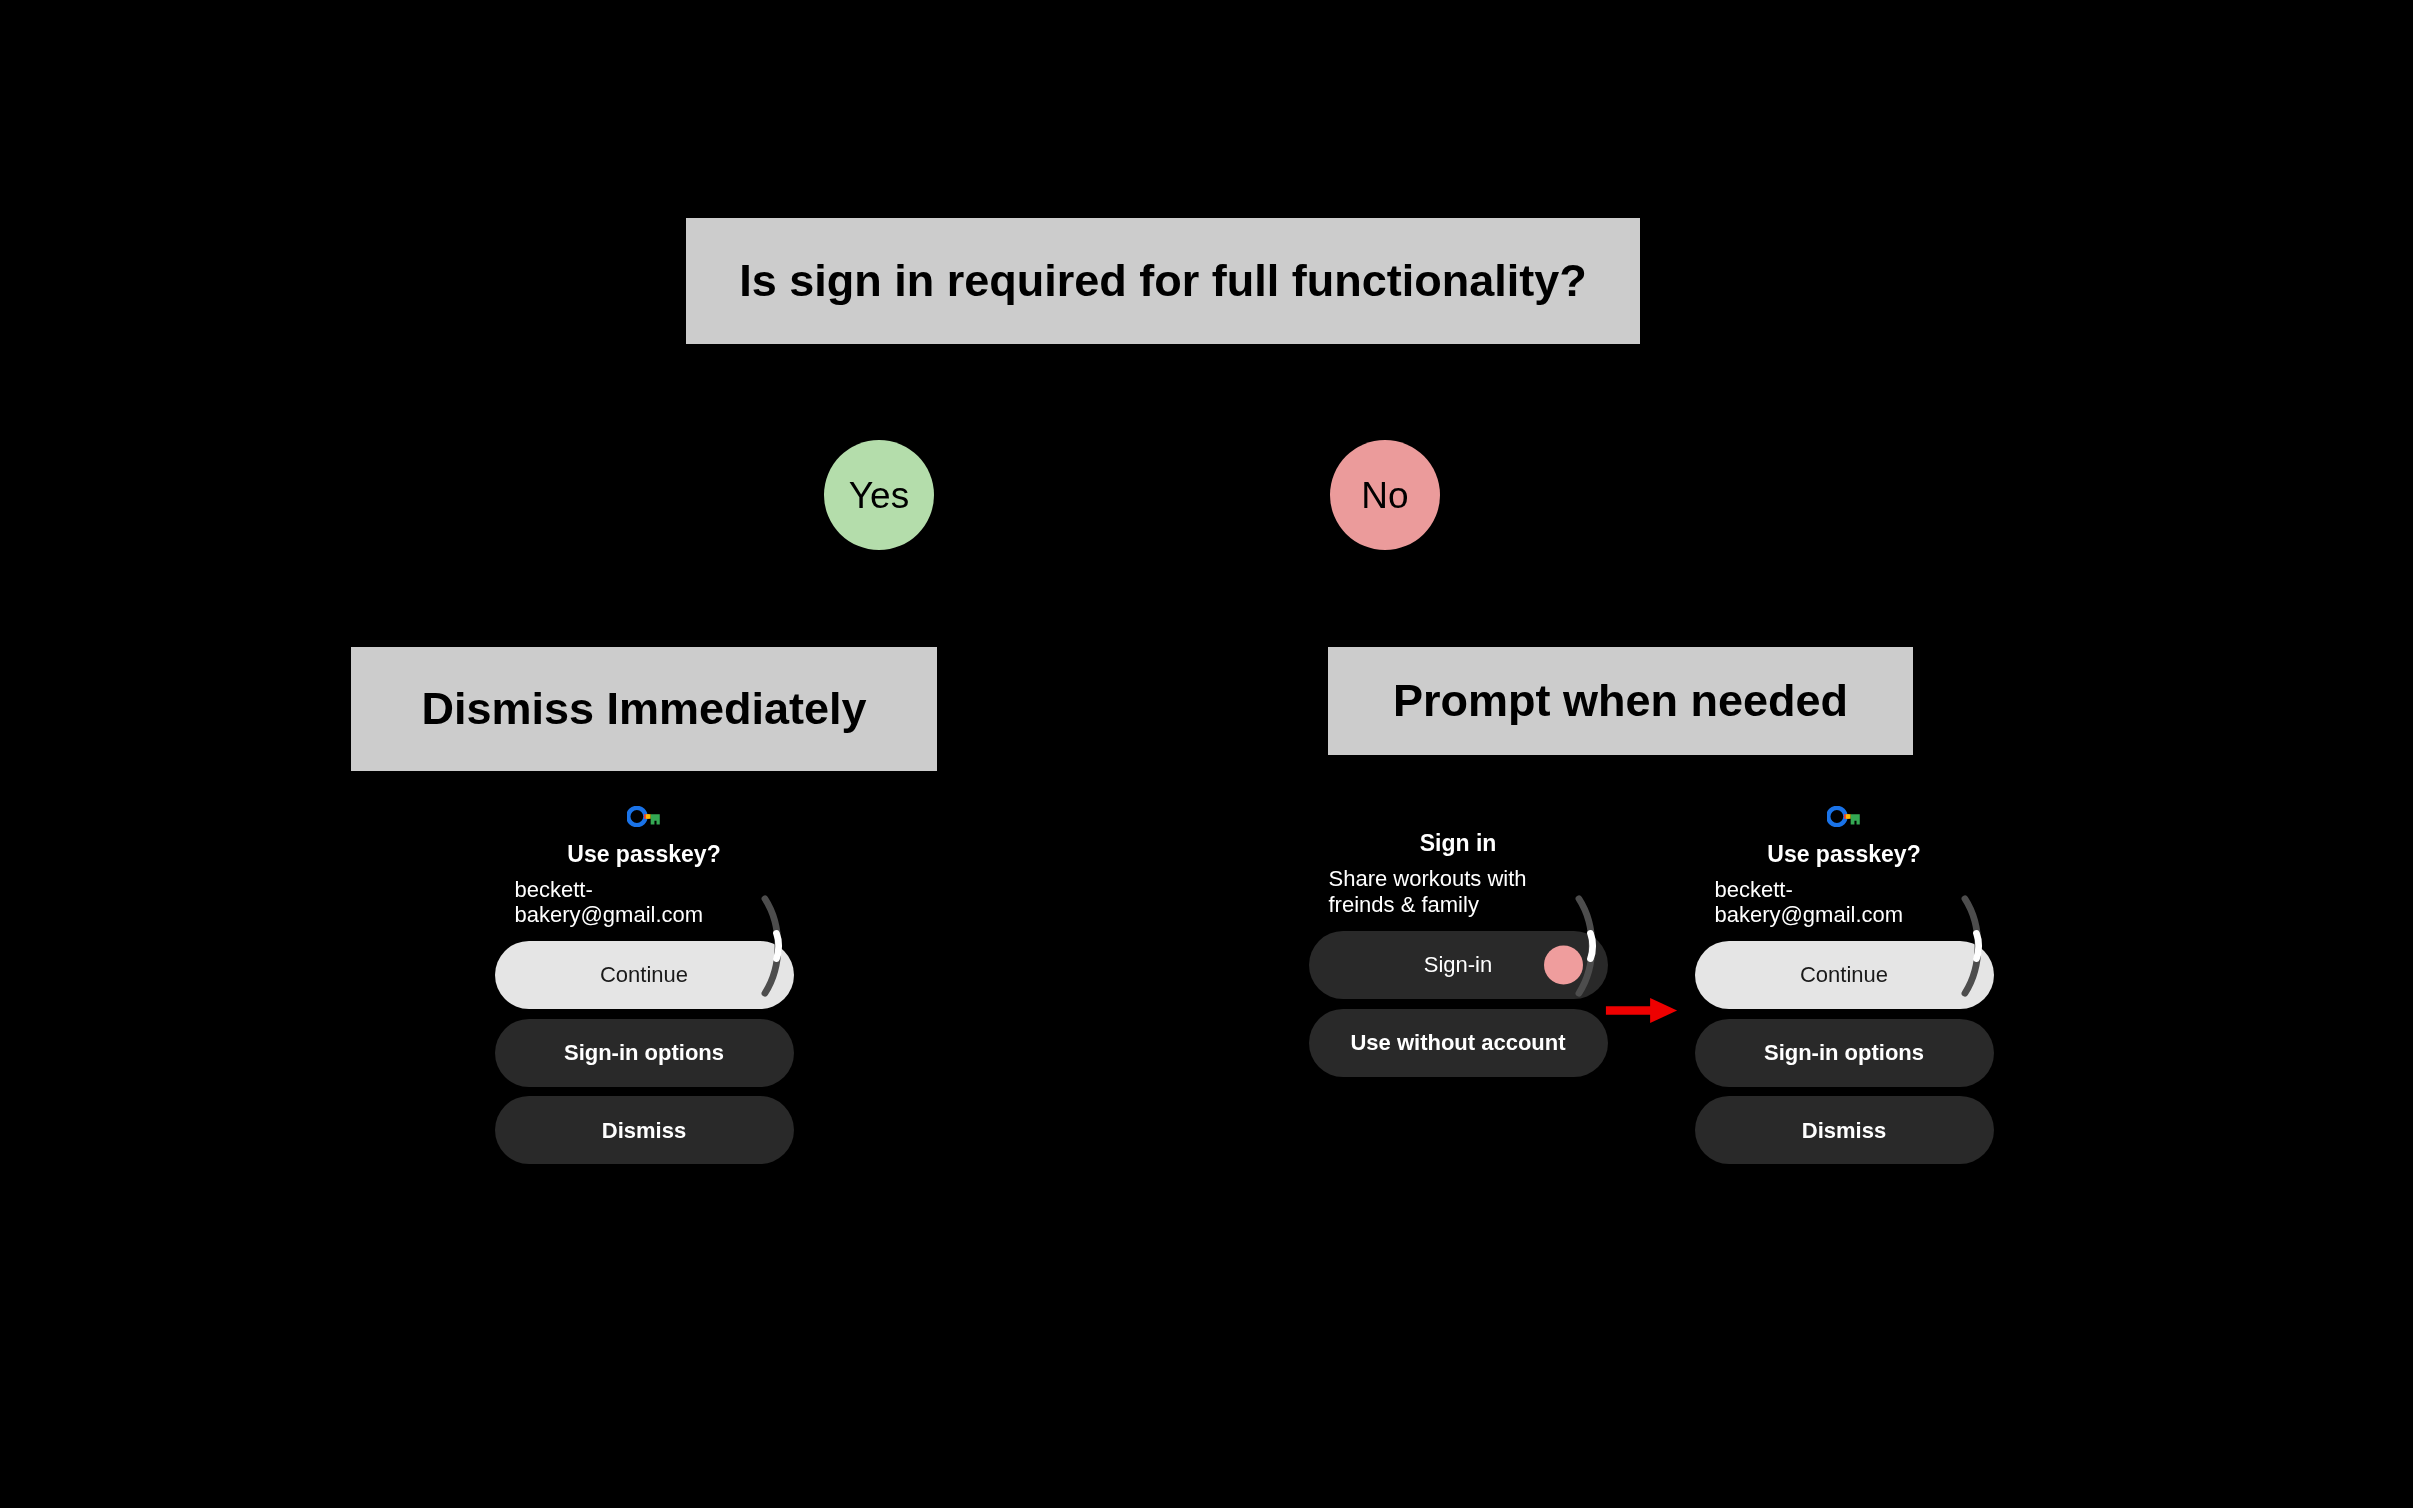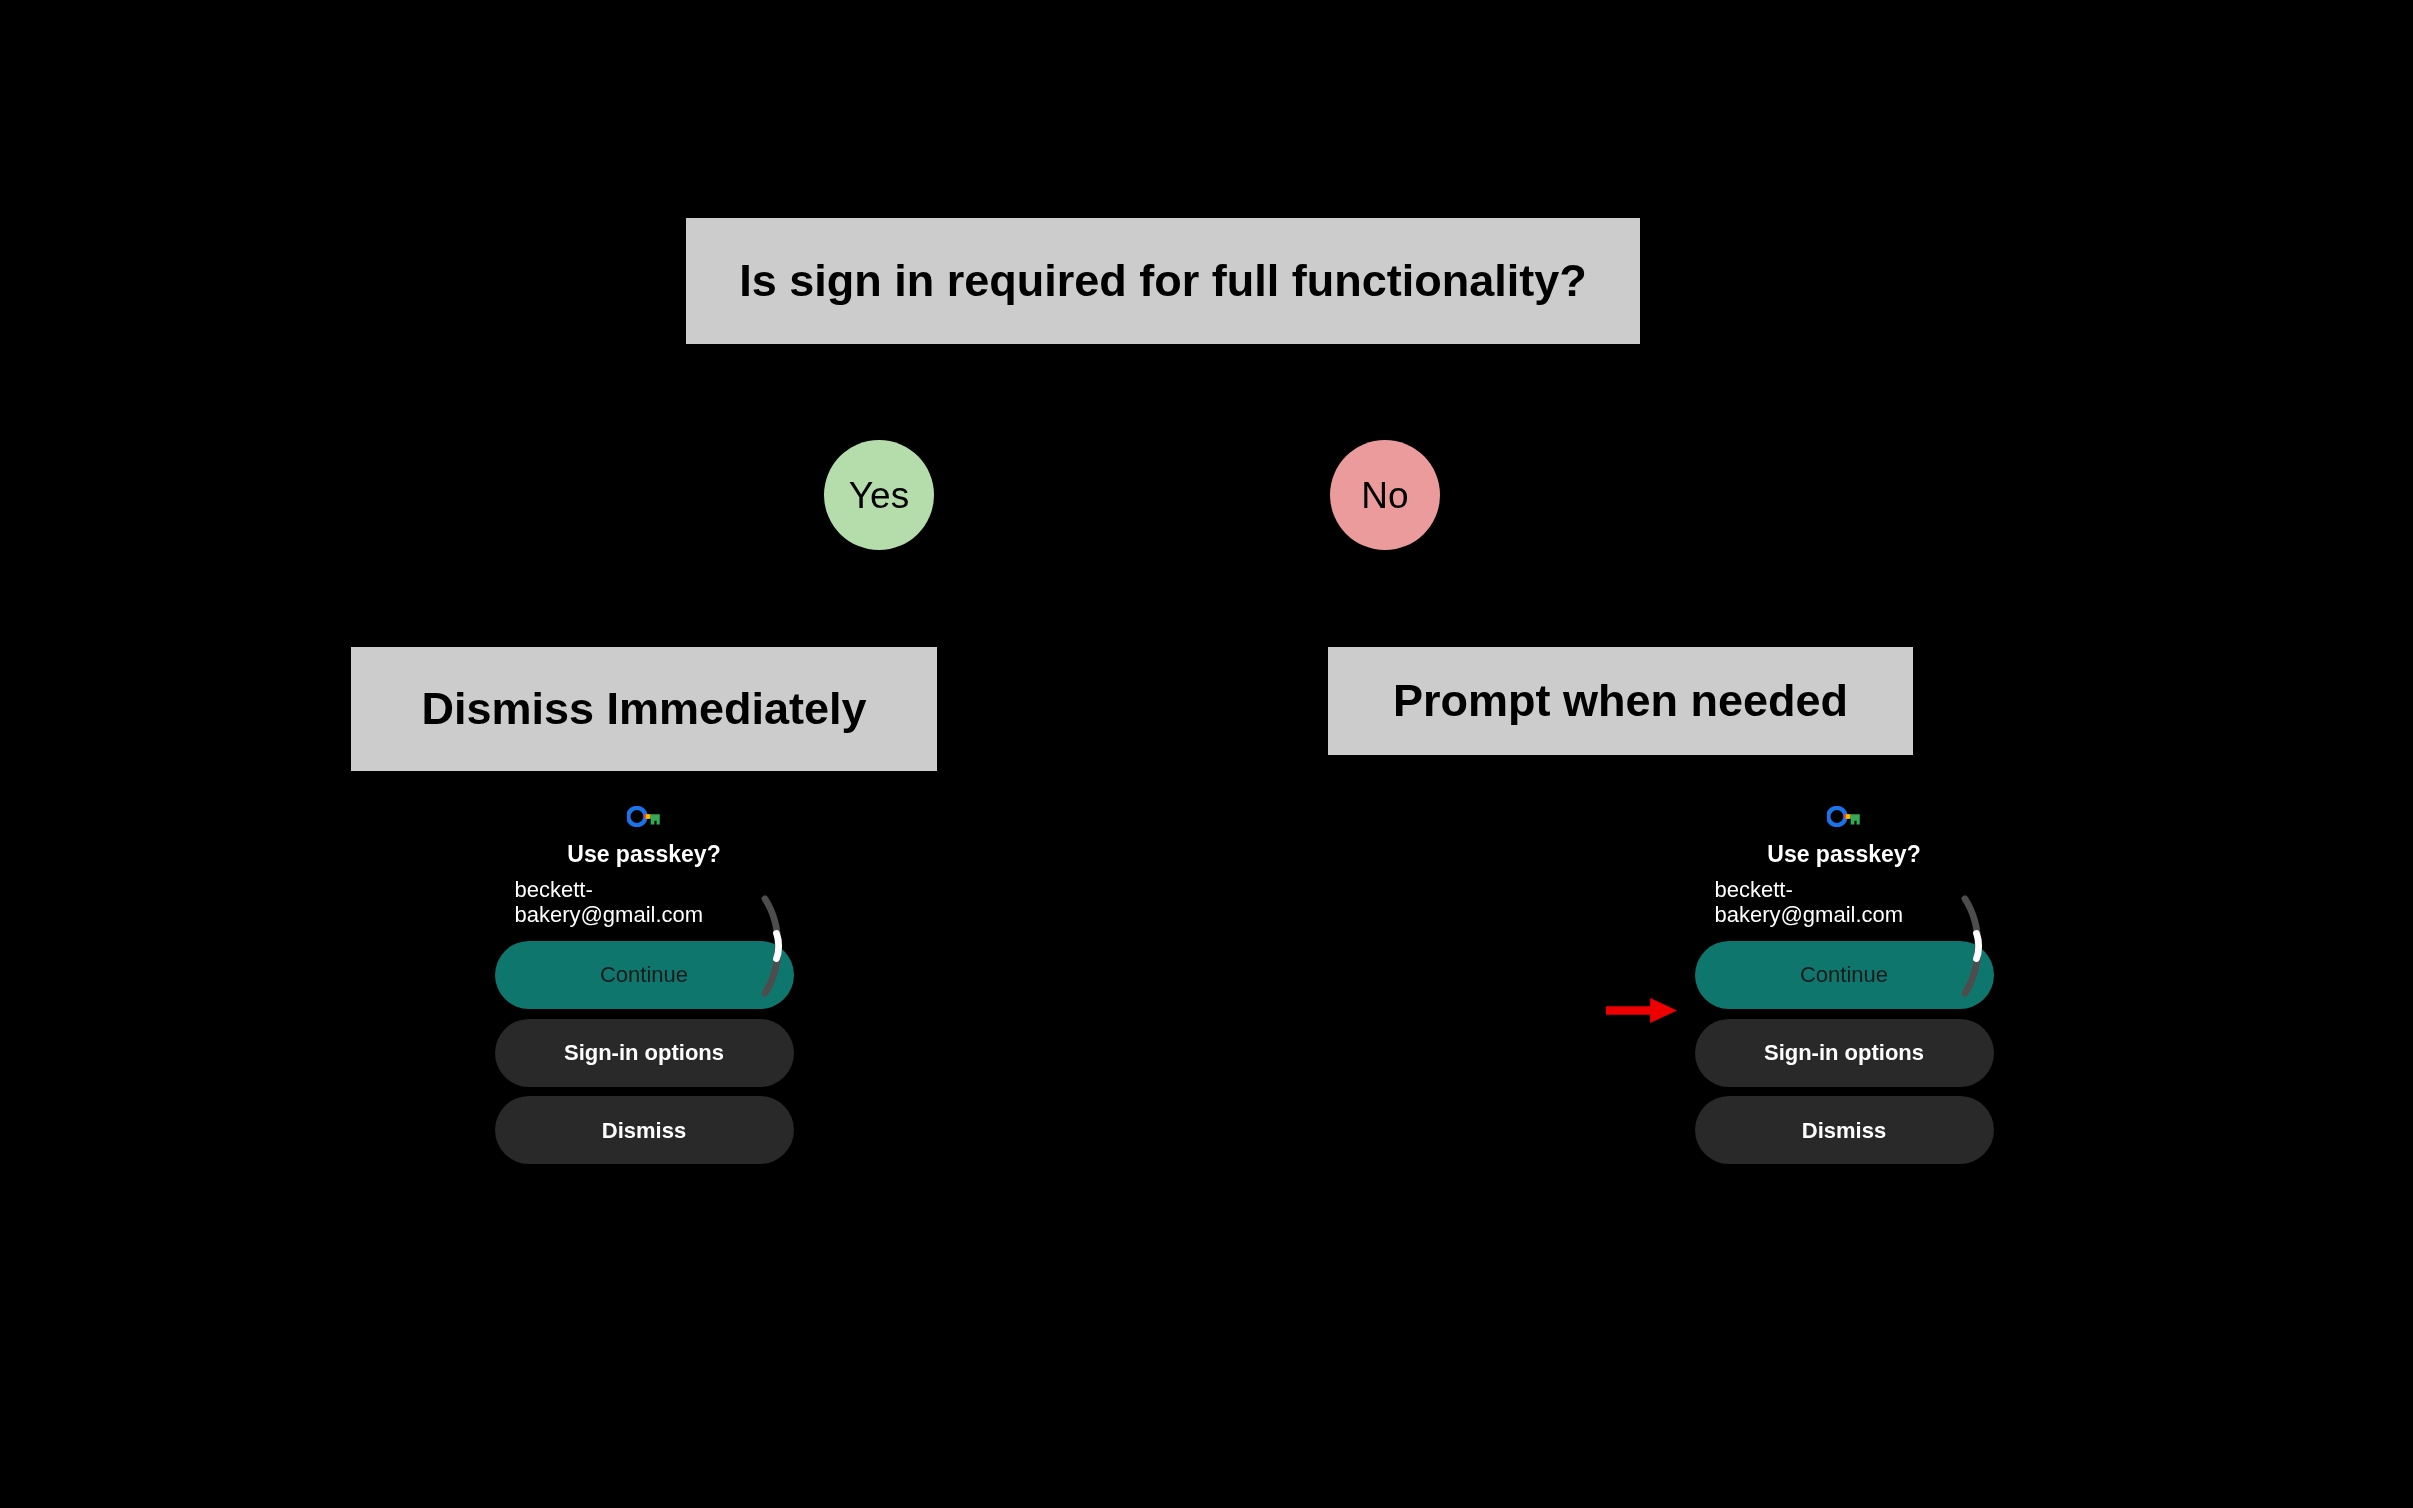--- a/index.html
+++ b/index.html
@@ -131,21 +131,21 @@
     align-items: center;
     justify-content: center;
     text-align: center;
     font-size: 22px;
     line-height: 1.16;
     margin-bottom: 9.7px;
     box-sizing: border-box;
     padding: 7.7px 23px;
   }
   .watch-btn.primary {
-    background: #0f766e;
+    background: #e5e5e5;
     color: #1a1a1a;
   }
   .watch-btn.secondary {
     background: #292929;
     color: #ffffff;
     font-weight: bold;
   }
   .watch-btn.secondary.plain {
     font-weight: 400;
   }
@@ -228,20 +228,43 @@
       <span class="scroll-arc" style="left:277px; top:87px;">
         <svg width="39" height="106" viewBox="0 0 40 110" xmlns="http://www.w3.org/2000/svg">
           <path d="M8 6 C 26 34, 26 76, 8 104" fill="none" stroke="#4d4d4d" stroke-width="7" stroke-linecap="round"></path>
           <path d="M20 42 C 23 49, 23 61, 20 68" fill="none" stroke="#ffffff" stroke-width="7" stroke-linecap="round"></path>
         </svg>
       </span>
 
     </div>
   </div>
 
+  <div class="watch" id="watch-middle" style="left:1294px; top:814px;">
+    <div class="watch-inner">
+
+      <div class="watch-title" style="margin-top:17.4px;">Sign in</div>
+
+      <div class="watch-sub">Share workouts with freinds &amp; family</div>
+
+      <div class="watch-btn secondary plain">
+        <span>Sign-in</span>
+        <span class="touch-dot"></span>
+      </div>
+
+      <div class="watch-btn secondary">Use without account</div>
+
+      <span class="scroll-arc" style="left:277px; top:79px;">
+        <svg width="39" height="106" viewBox="0 0 40 110" xmlns="http://www.w3.org/2000/svg">
+          <path d="M8 6 C 26 34, 26 76, 8 104" fill="none" stroke="#4d4d4d" stroke-width="7" stroke-linecap="round"></path>
+          <path d="M20 42 C 23 49, 23 61, 20 68" fill="none" stroke="#ffffff" stroke-width="7" stroke-linecap="round"></path>
+        </svg>
+      </span>
+
+    </div>
+  </div>
 
   <div class="watch" id="watch-right" style="left:1680px; top:806px;">
     <div class="watch-inner">
 
       <span class="passkey-icon">
         <svg width="35" height="21" viewBox="0 0 36 22" xmlns="http://www.w3.org/2000/svg">
           <circle cx="10" cy="11" r="9" fill="none" stroke="#1a73e8" stroke-width="4.6"></circle>
           <rect x="17.5" y="8.6" width="5.5" height="4.8" fill="#ea4335"></rect>
           <rect x="19.5" y="8.6" width="5.0" height="4.8" fill="#fbbc04"></rect>
           <path d="M24.5 8.6 H34 V19.5 H30.6 V15.4 H28.4 V19.5 H24.5 Z" fill="#34a853"></path>

